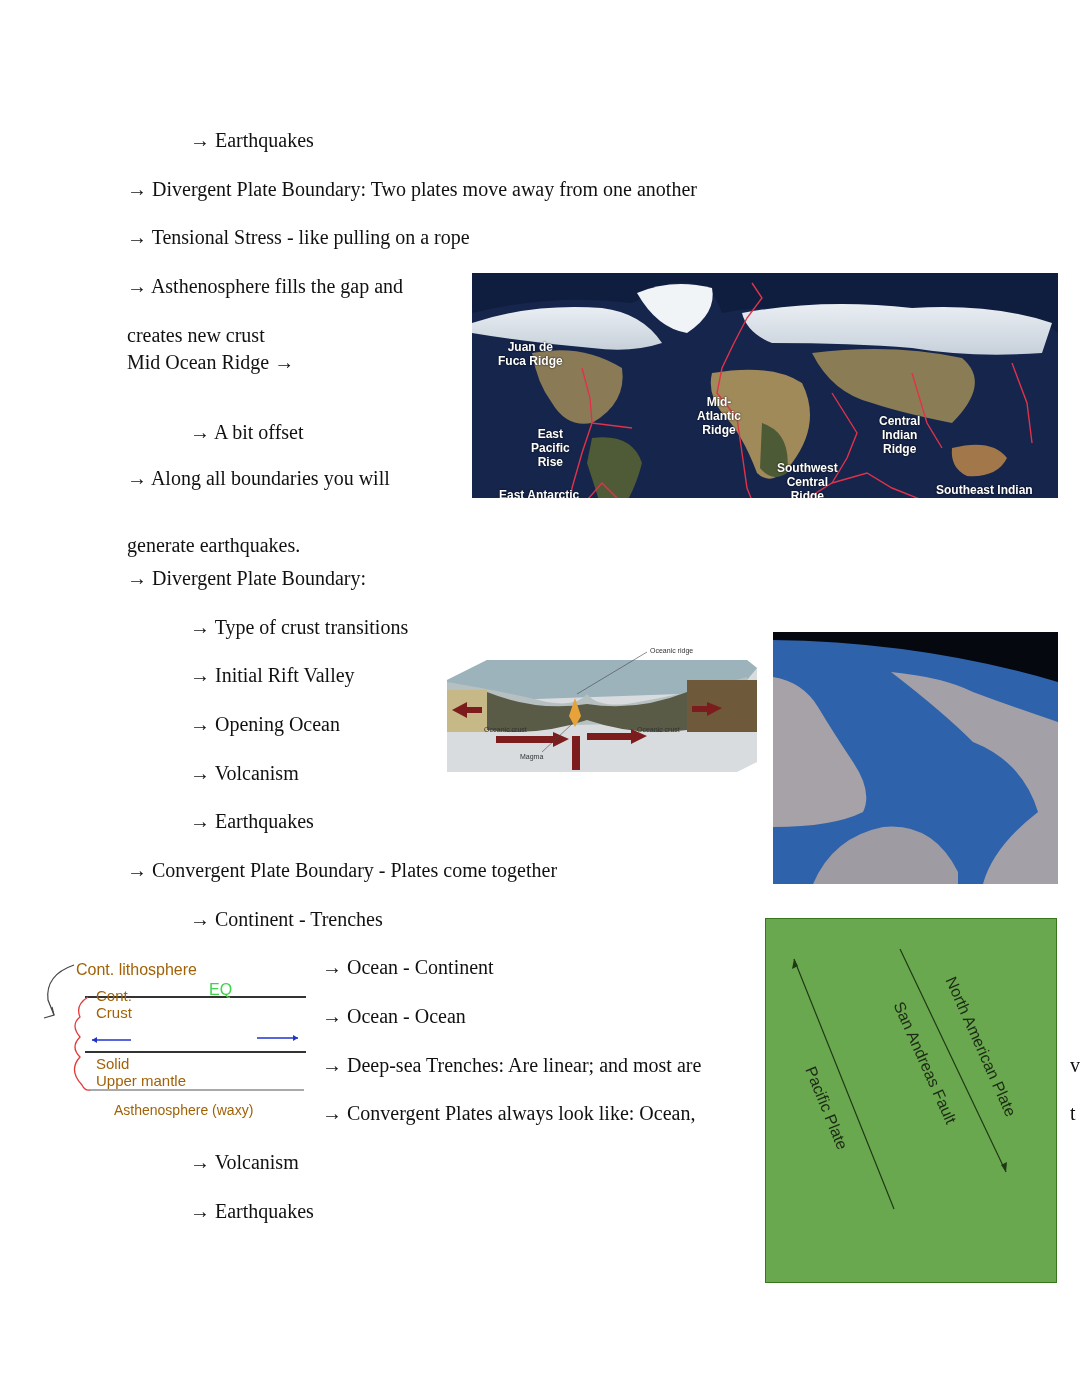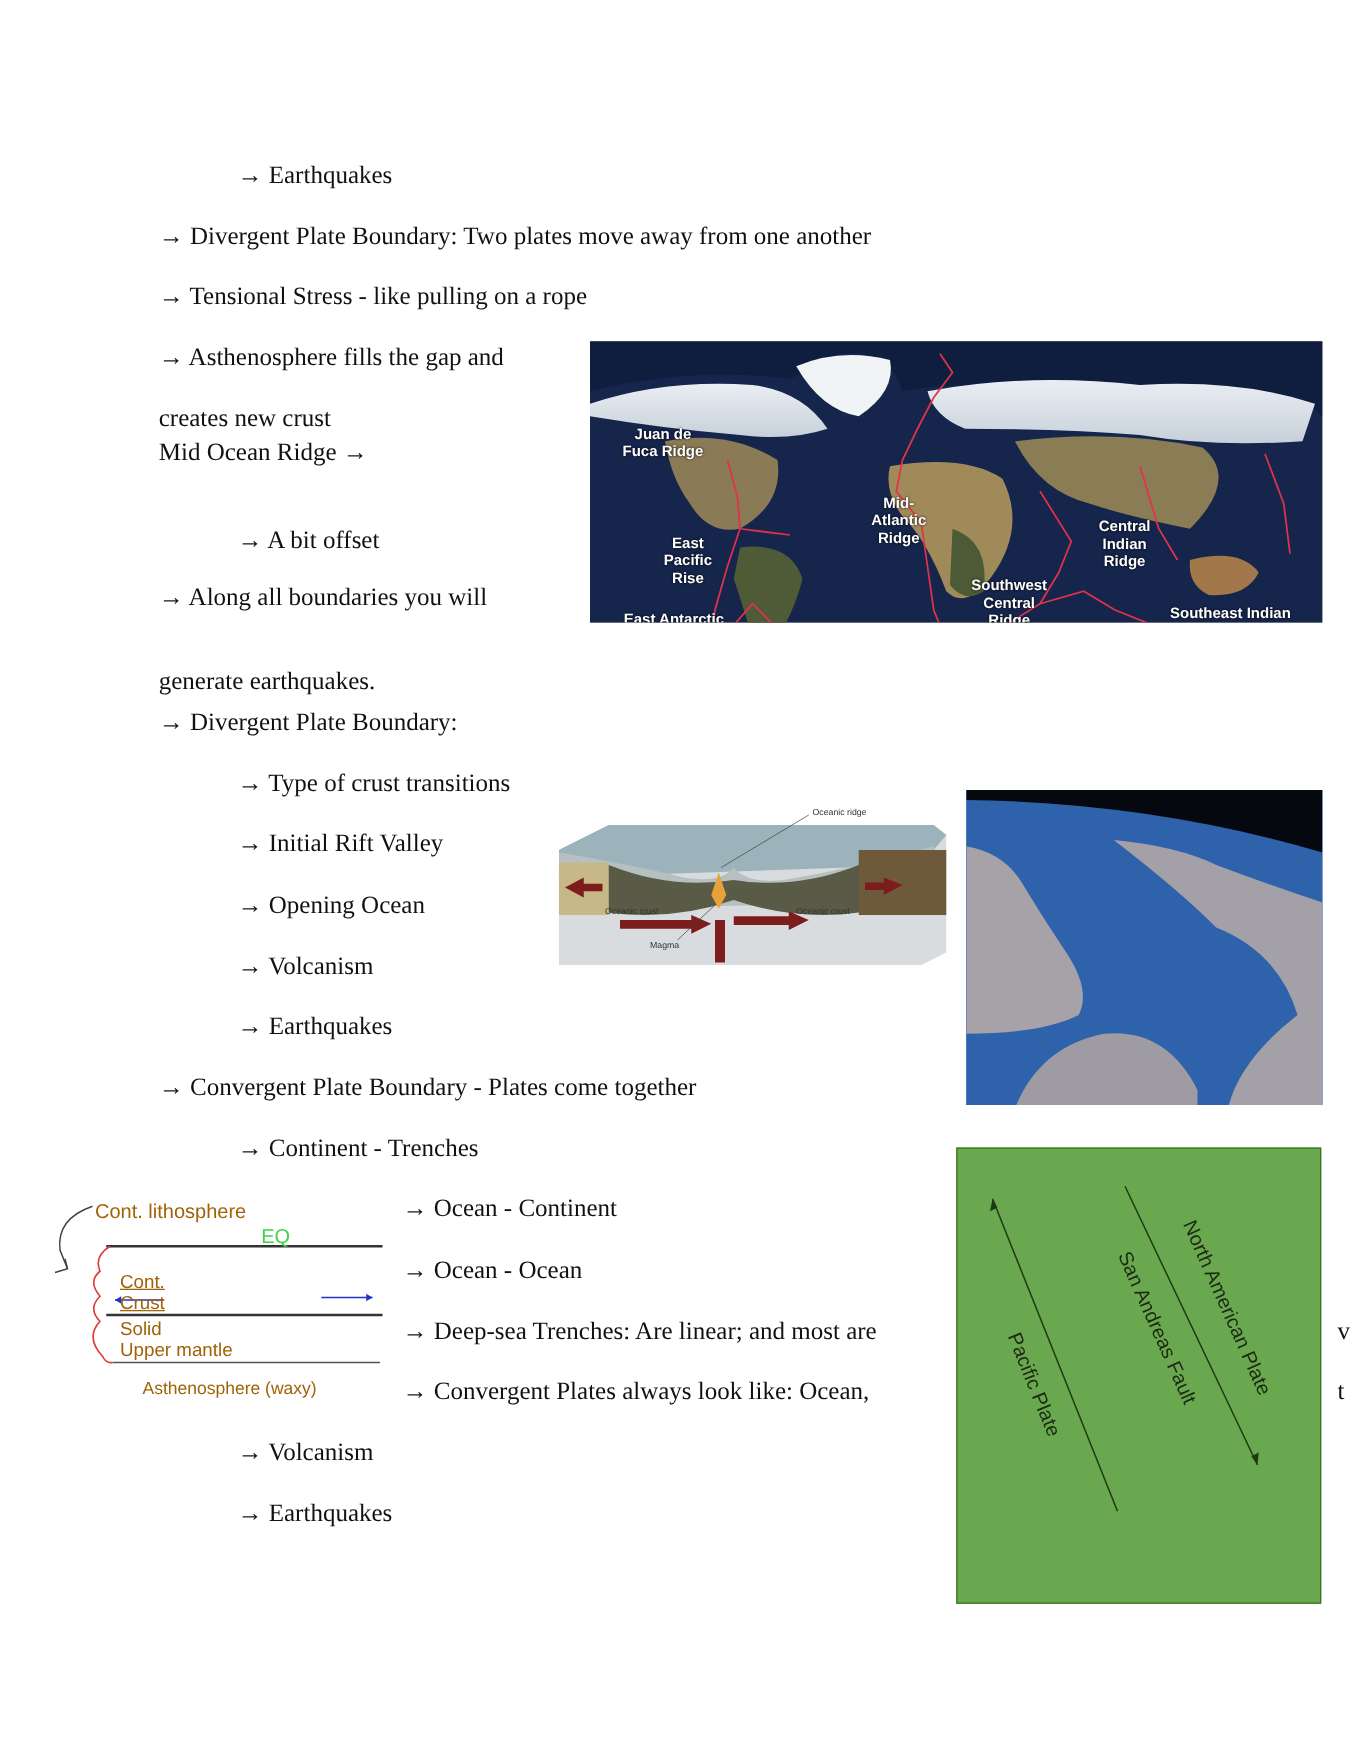--- a/index.html
+++ b/index.html
@@ -149,21 +149,21 @@
     <line x1="45" y1="97" x2="266" y2="97" stroke="#333" stroke-width="2"></line>
     <line x1="50" y1="135" x2="264" y2="135" stroke="#555" stroke-width="1.2"></line>
     <path d="M48 42 Q35 50 40 62 Q30 70 40 82 Q30 92 40 102 Q28 115 42 130 Q45 136 50 135" fill="none" stroke="#e23a3a" stroke-width="1.3"></path>
     <line x1="52" y1="85" x2="91" y2="85" stroke="#2233cc" stroke-width="1.3"></line>
     <path d="M52 85 L57 82 L57 88Z" fill="#2233cc"></path>
     <line x1="217" y1="83" x2="258" y2="83" stroke="#2233cc" stroke-width="1.3"></line>
     <path d="M258 83 L253 80 L253 86Z" fill="#2233cc"></path>
   </svg>
   <span class="lbl" style="left:36px;top:6px;font-size:16px;">Cont. lithosphere</span>
   <span class="lbl" style="left:169px;top:26px;color:#3fd24a;font-size:16px;">EQ</span>
-  <span class="lbl" style="left:56px;top:62px;white-space:pre;text-decoration:underline;">Cont.
+  <span class="lbl" style="left:56px;top:32px;white-space:pre;">Cont.
 Crust</span>
   <span class="lbl" style="left:56px;top:100px;white-space:pre;">Solid
 Upper mantle</span>
   <span class="lbl" style="left:74px;top:147px;font-size:14px;">Asthenosphere (waxy)</span>
 </div>
 
 <div id="fault" class="fig sans">
   <svg width="292" height="365" viewBox="0 0 292 365" style="position:absolute;left:0;top:0">
     <line x1="128" y1="290" x2="28" y2="40" stroke="#1e3a14" stroke-width="1.2"></line>
     <path d="M28 40 L26 50 L32 47Z" fill="#1e3a14"></path>

